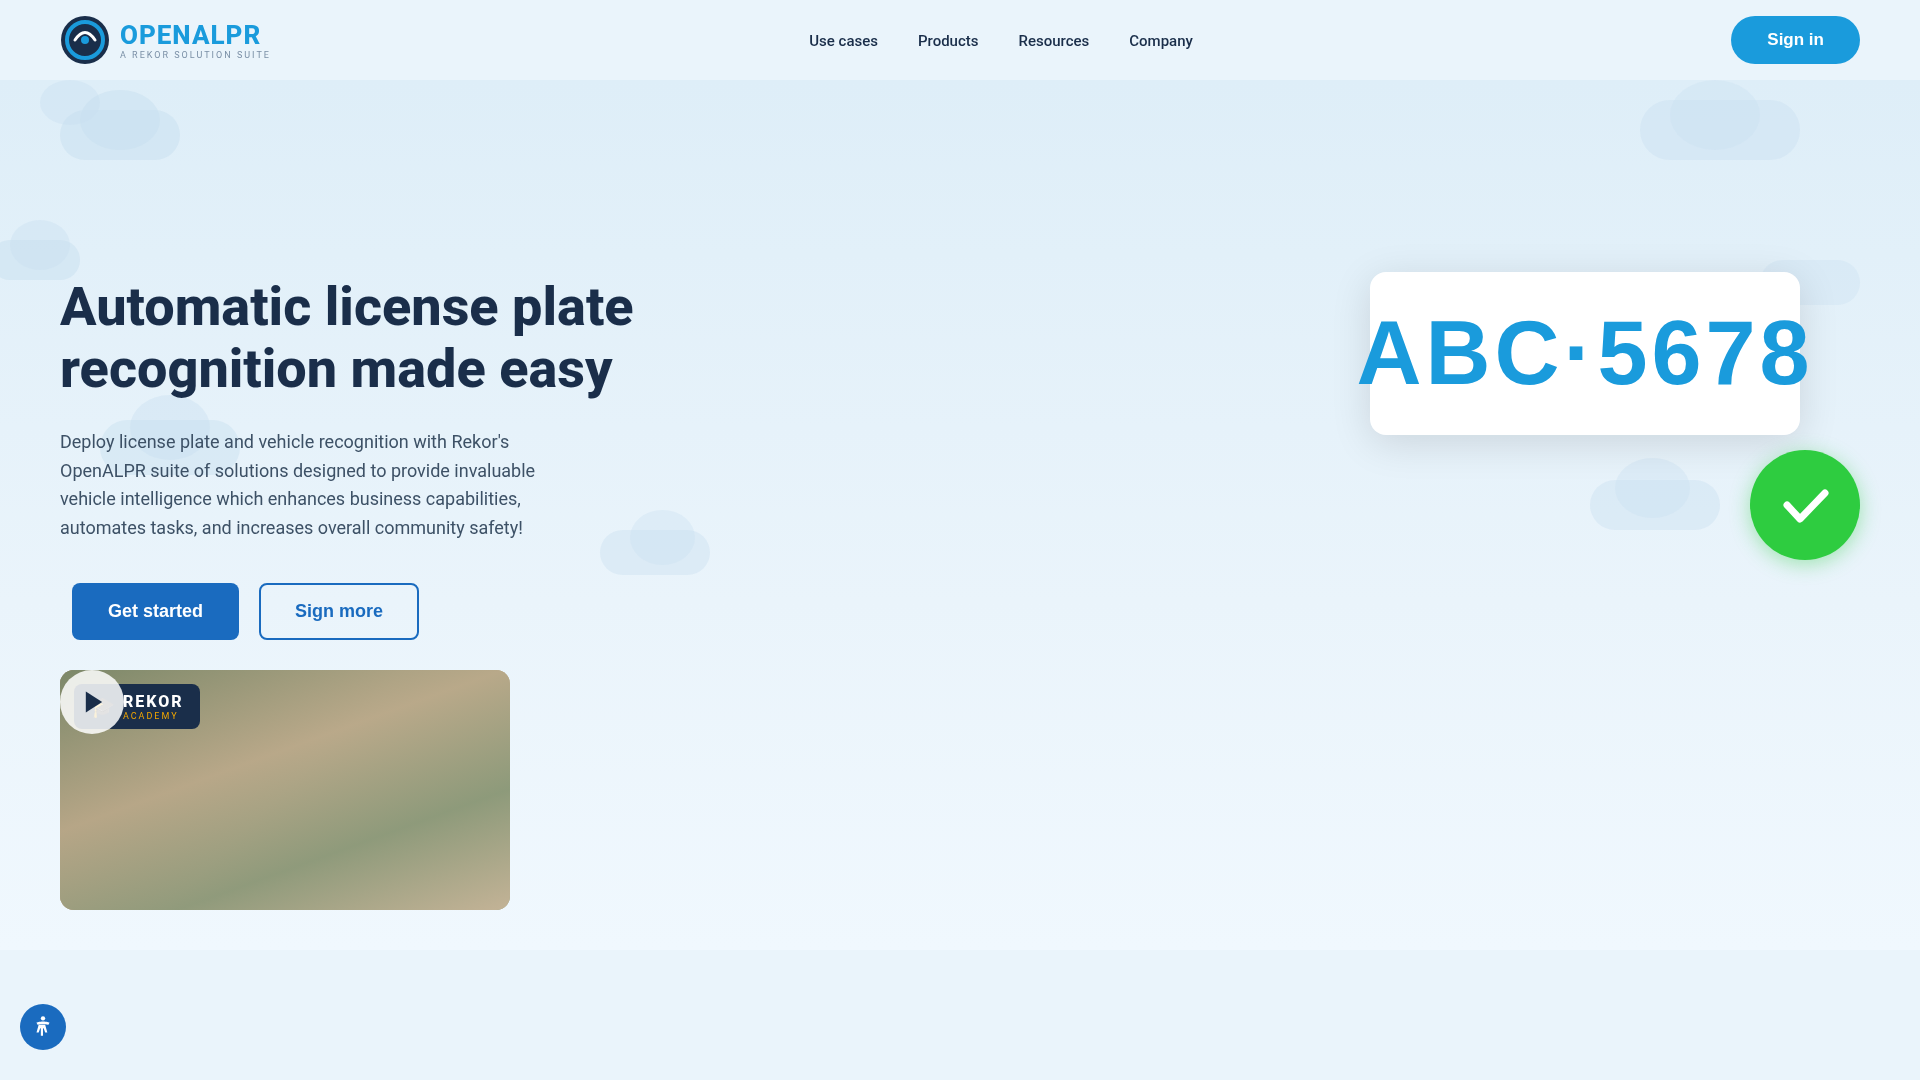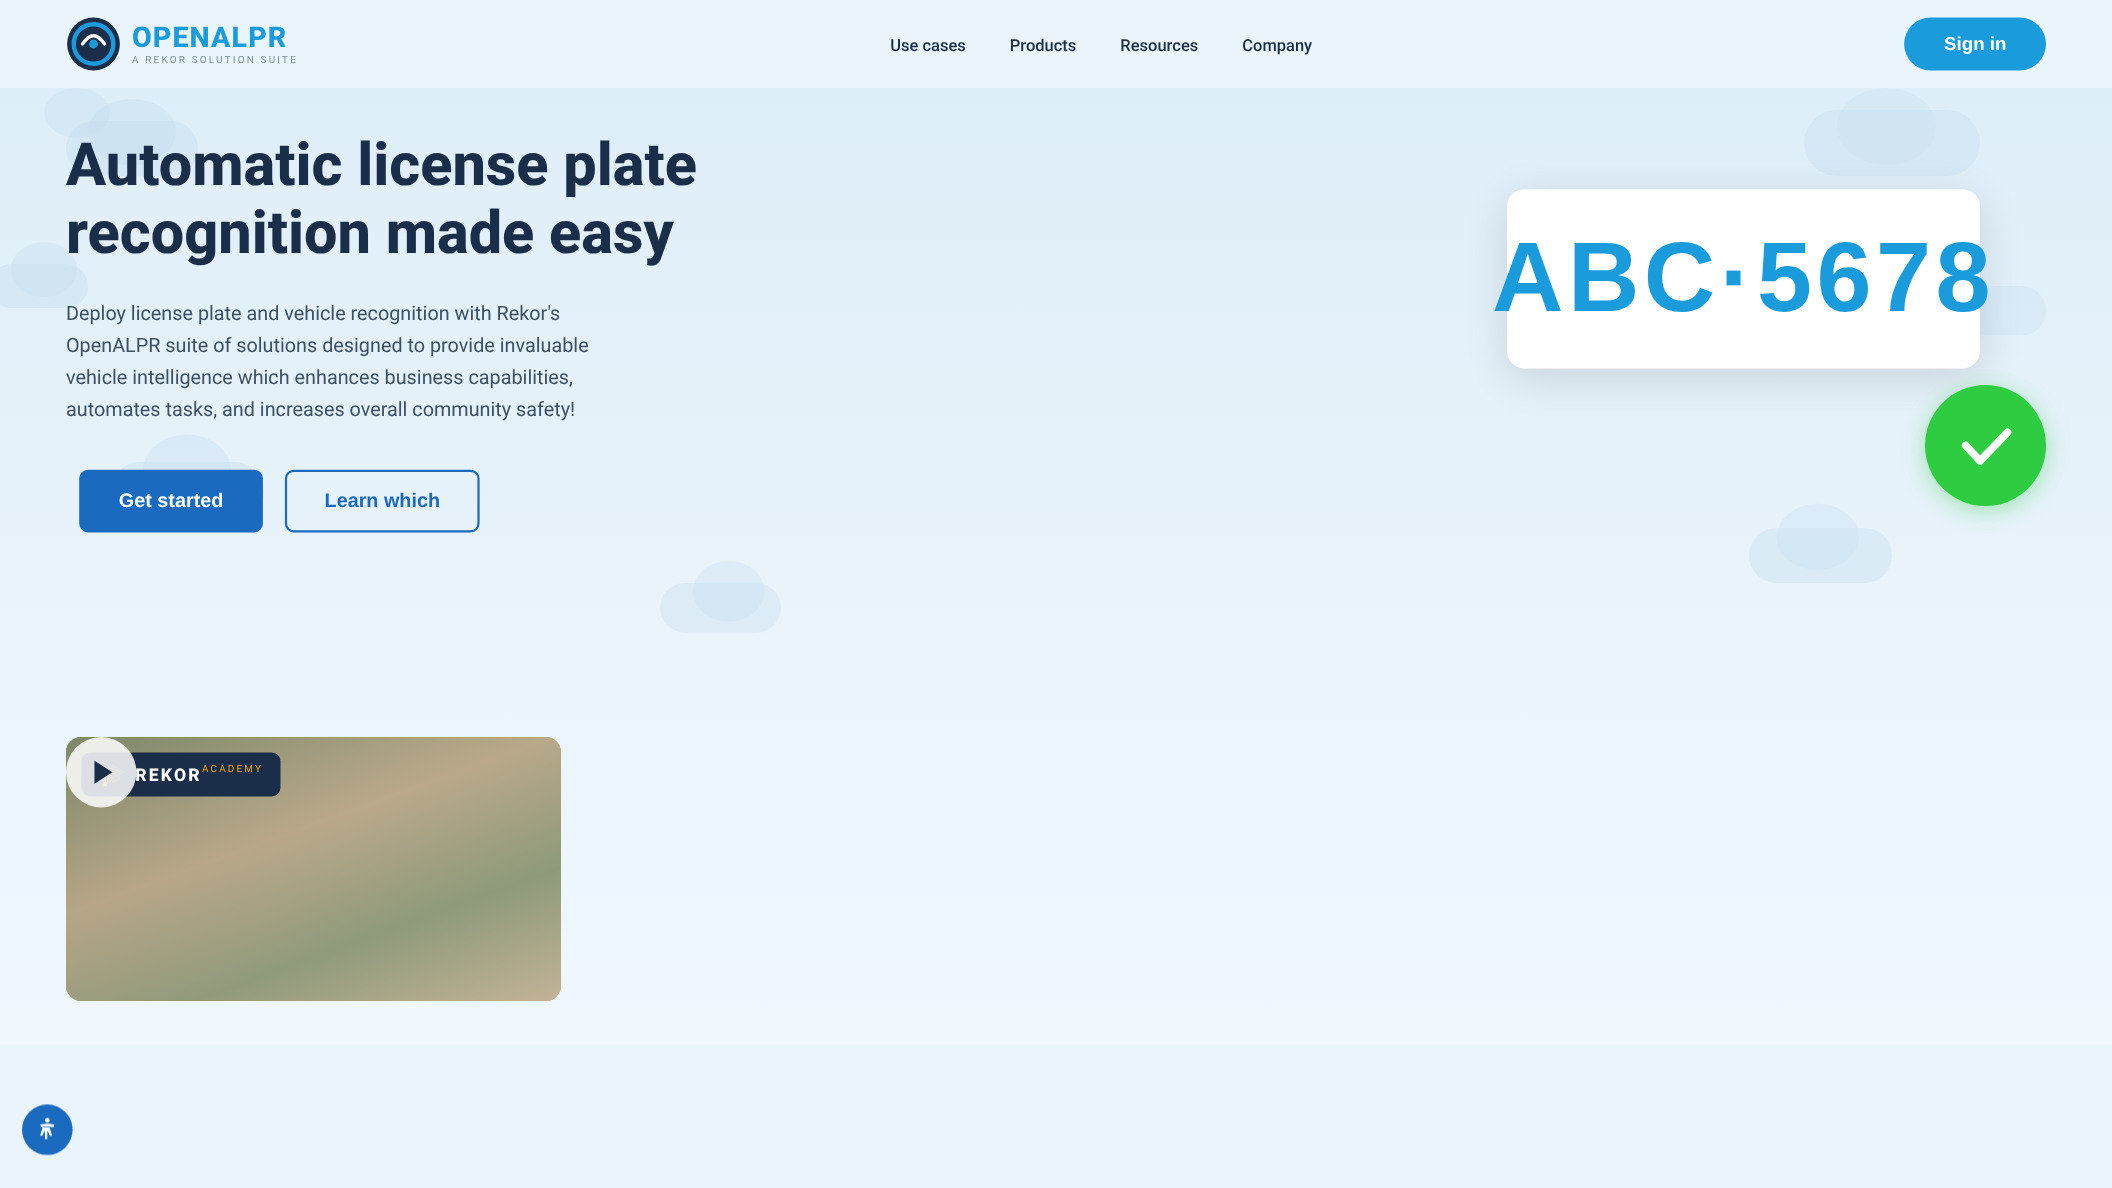--- a/index.html
+++ b/index.html
@@ -68,21 +68,21 @@
       border-radius: 30px;
       padding: 14px 36px;
       font-size: 17px;
       font-weight: 600;
       cursor: pointer;
     }
 
     
     .hero {
       display: flex;
-      align-items: flex-start;
+      align-items: flex-end;
       justify-content: space-between;
       padding: 40px 60px 0 60px;
       position: relative;
       min-height: 560px;
     }
     .hero-left {
       max-width: 640px;
       z-index: 5;
     }
     .hero-title {
@@ -200,21 +200,21 @@
       padding: 8px 16px;
       display: flex;
       align-items: center;
       gap: 8px;
     }
     .rekor-badge-icon {
       font-size: 20px;
     }
     .rekor-badge-text {
       display: flex;
-      flex-direction: row;
+      flex-direction: column;
     }
     .rekor-badge-main {
       color: #fff;
       font-size: 16px;
       font-weight: 800;
       letter-spacing: 2px;
     }
     .rekor-badge-sub {
       color: #f0a500;
       font-size: 9px;
@@ -323,21 +323,21 @@
     <div style="position:absolute;top:450px;left:600px;width:110px;height:45px;background:#c8dff0;border-radius:50px;opacity:0.4;"></div>
     <div style="position:absolute;top:430px;left:630px;width:65px;height:55px;background:#c8dff0;border-radius:50%;opacity:0.35;"></div>
   </div>
 
   <div class="hero">
     <div class="hero-left">
       <h1 class="hero-title">Automatic license plate recognition made easy</h1>
       <p class="hero-desc">Deploy license plate and vehicle recognition with Rekor's OpenALPR suite of solutions designed to provide invaluable vehicle intelligence which enhances business capabilities, automates tasks, and increases overall community safety!</p>
       <div class="hero-buttons">
         <button class="btn-primary">Get started</button>
-        <button class="btn-secondary">Learn which</button>
+        <button class="btn-secondary">Sign more</button>
       </div>
     </div>
 
     <div class="hero-right">
       <div class="plate-card">
         <div class="plate-text">ABC·5678</div>
       </div>
       <div class="checkmark-circle">
         <svg viewBox="0 0 60 60" xmlns="http://www.w3.org/2000/svg">
           <polyline points="12,30 25,44 50,18" fill="none" stroke="#fff" stroke-width="7" stroke-linecap="round" stroke-linejoin="round"></polyline>

